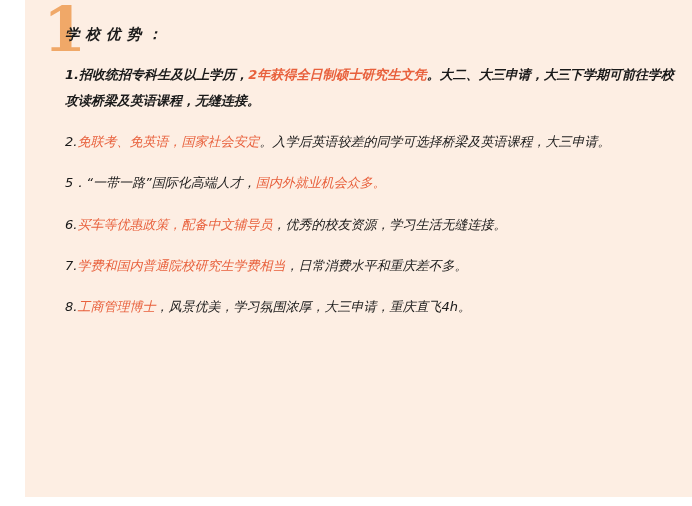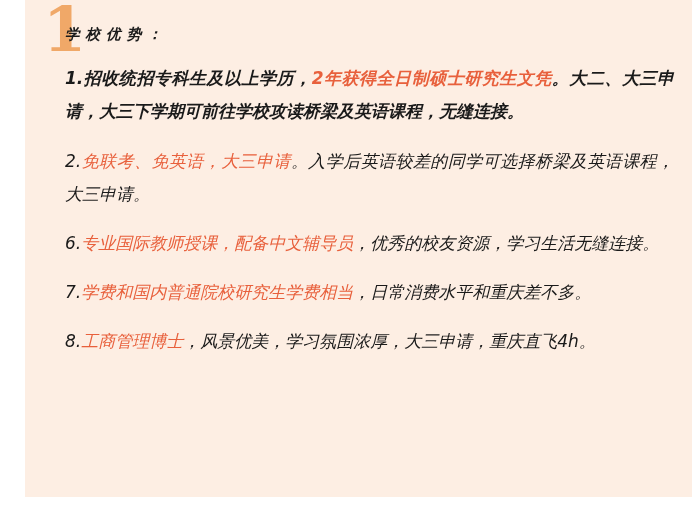--- a/index.html
+++ b/index.html
@@ -50,21 +50,21 @@
   }
   .heading {
     font-size: 14.5px;
     font-weight: bold;
     color: #1a1a1a;
     letter-spacing: 0.5px;
     margin: 0 0 18px 0;
     line-height: 1.4;
   }
   .item {
-    font-size: 17px;
+    font-size: 13px;
     line-height: 1.95;
     color: #1a1a1a;
     margin: 0 0 16px 0;
     text-align: justify;
   }
   .item .hl {
     color: #e8603c;
   }
   .item.bold-all {
     font-weight: bold;
@@ -73,20 +73,21 @@
 </head>
 <body>
 
 <div class="page">
   <div class="card">
     <div class="numeral">1</div>
     <div class="content">
       <div class="heading">学 校 优 势 ：</div>
       <div id="advantages-list">
           <div class="item bold-all"><span class="">1.</span><span class="">招收统招专科生及以上学历，</span><span class="hl">2年获得全日制硕士研究生文凭</span><span class="">。大二、大三申请，大三下学期可前往学校攻读桥梁及英语课程，无缝连接。</span></div>
-          <div class="item"><span class="">2.</span><span class="hl">免联考、免英语，大三申请</span><span class="">。入学后英语较差的同学可选择桥梁及英语课程，大三申请。</span></div>
-          <div class="item"><span class="">6.</span><span class="hl">专业国际教师授课，配备中文辅导员</span><span class="">，优秀的校友资源，学习生活无缝连接。</span></div>
+          <div class="item"><span class="">2.</span><span class="hl">免联考、免英语，国家社会安定</span><span class="">。入学后英语较差的同学可选择桥梁及英语课程，大三申请。</span></div>
+          <div class="item"><span class="">5．</span><span class="">“一带一路”国际化高端人才，</span><span class="hl">国内外就业机会众多。</span></div>
+          <div class="item"><span class="">6.</span><span class="hl">买车等优惠政策，配备中文辅导员</span><span class="">，优秀的校友资源，学习生活无缝连接。</span></div>
           <div class="item"><span class="">7.</span><span class="hl">学费和国内普通院校研究生学费相当</span><span class="">，日常消费水平和重庆差不多。</span></div>
           <div class="item"><span class="">8.</span><span class="hl">工商管理博士</span><span class="">，风景优美，学习氛围浓厚，大三申请，重庆直飞4h。</span></div>
         </div>
     </div>
   </div>
 </div>
 
 </body></html>

